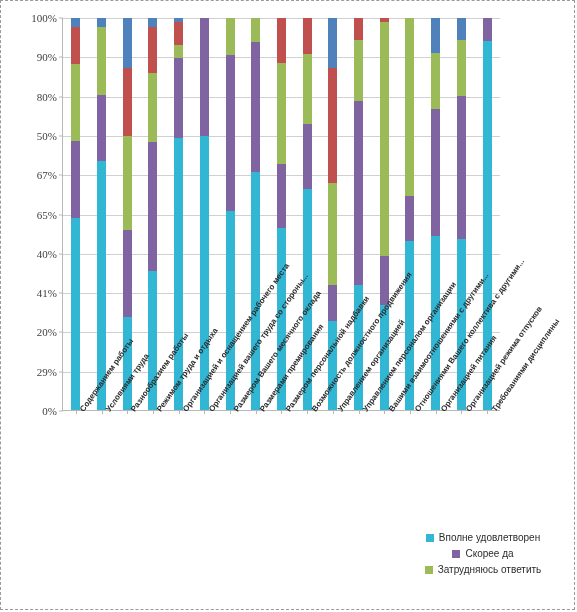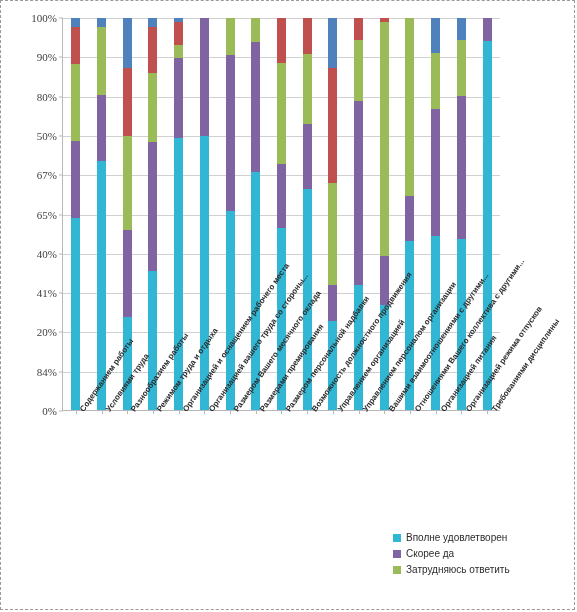--- a/index.html
+++ b/index.html
@@ -100,20 +100,21 @@
   #legend{
     position:absolute;
     left:392px;top:529px;
     width:180px;
   }
   .legend-row{
     display:flex;
     align-items:center;
     height:15px;
     margin-bottom:1px;
+    justify-content:center;
   }
   .swatch{
     width:8px;height:8px;
     margin-right:5px;
     flex:0 0 auto;
   }
   .legend-text{
     font-size:10px;
     color:#2b2b2b;
     font-family:"Liberation Sans", sans-serif;
@@ -135,21 +136,21 @@
         <div class="gridline" style="top: 157.2px;"></div>
         <div class="gridline" style="top: 117.9px;"></div>
         <div class="gridline" style="top: 78.6px;"></div>
         <div class="gridline" style="top: 39.3px;"></div>
         <div class="gridline" style="top: 0px;"></div>
       </div>
     <div id="yaxis">
         <div class="ytick-mark" style="top: 393px;"></div>
         <div class="ytick-label" style="top: 393px;">0%</div>
         <div class="ytick-mark" style="top: 353.7px;"></div>
-        <div class="ytick-label" style="top: 353.7px;">84%</div>
+        <div class="ytick-label" style="top: 353.7px;">29%</div>
         <div class="ytick-mark" style="top: 314.4px;"></div>
         <div class="ytick-label" style="top: 314.4px;">20%</div>
         <div class="ytick-mark" style="top: 275.1px;"></div>
         <div class="ytick-label" style="top: 275.1px;">41%</div>
         <div class="ytick-mark" style="top: 235.8px;"></div>
         <div class="ytick-label" style="top: 235.8px;">40%</div>
         <div class="ytick-mark" style="top: 196.5px;"></div>
         <div class="ytick-label" style="top: 196.5px;">65%</div>
         <div class="ytick-mark" style="top: 157.2px;"></div>
         <div class="ytick-label" style="top: 157.2px;">67%</div>

